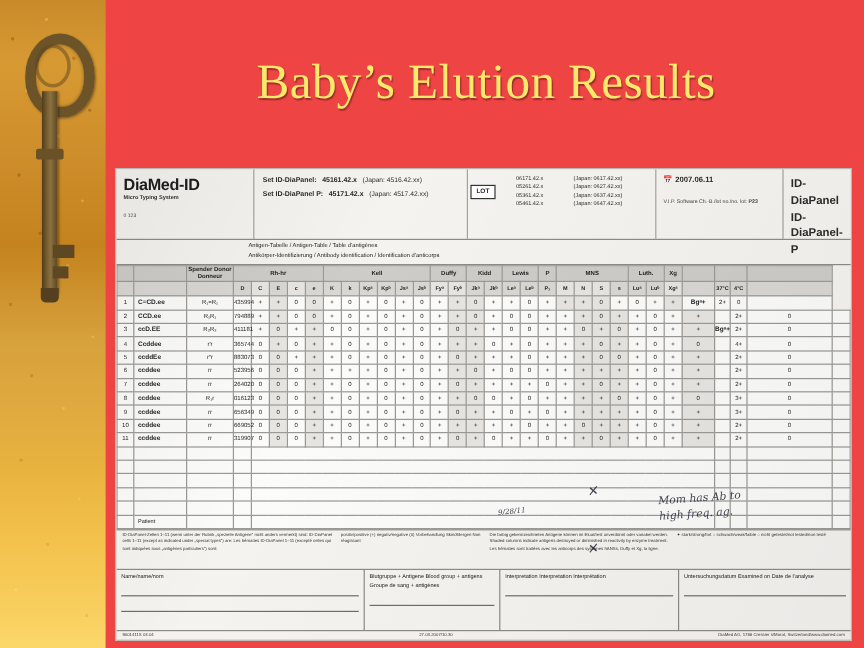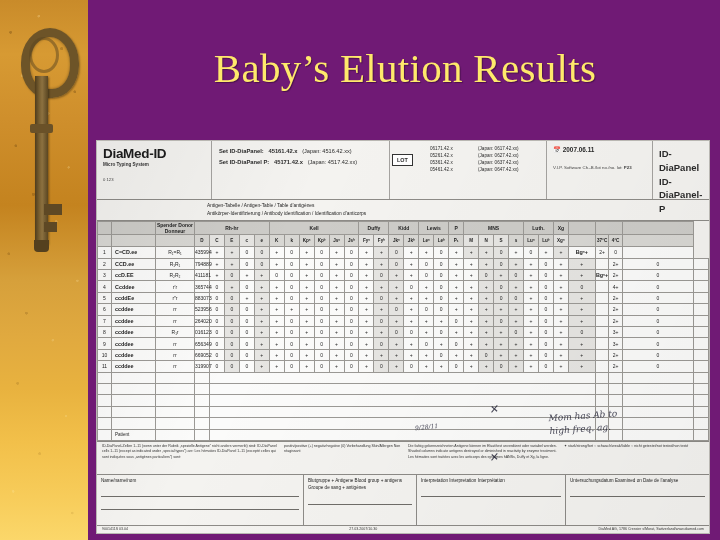--- a/index.html
+++ b/index.html
@@ -5,21 +5,21 @@
   html, body {
     margin: 0;
     padding: 0;
     background: #ffffff;
   }
   .slide {
     position: relative;
     width: 720px;
     height: 540px;
     overflow: hidden;
-    background: #701a75;
+    background: #ef4444;
     font-family: "Liberation Serif", serif;
   }
   
   .left-band {
     position: absolute;
     left: 0; top: 0;
     width: 88px; height: 540px;
     background:
       linear-gradient(to bottom,
         #c98b2a 0%,

